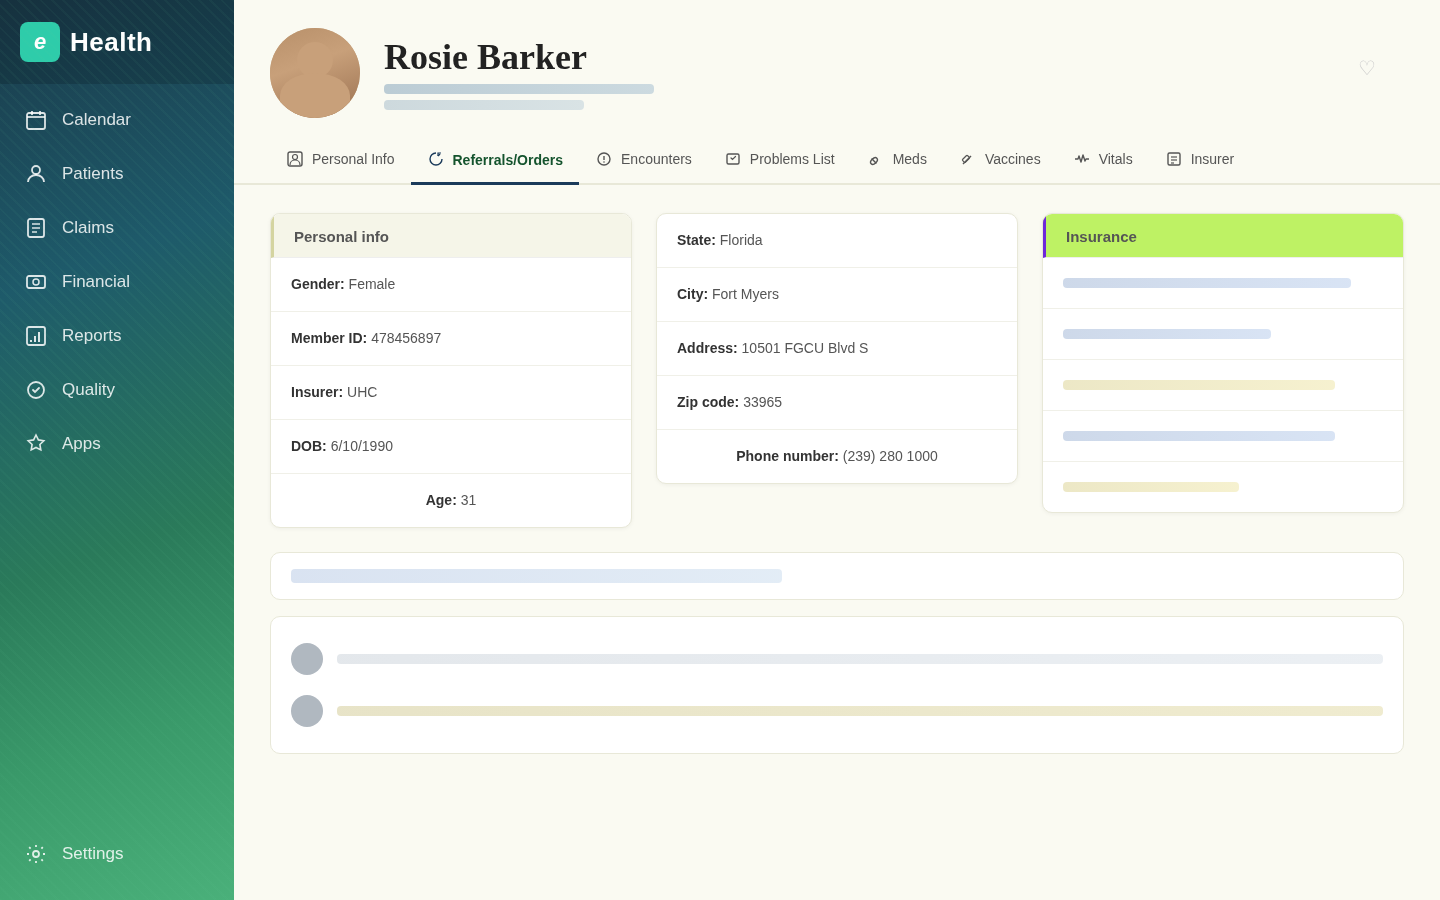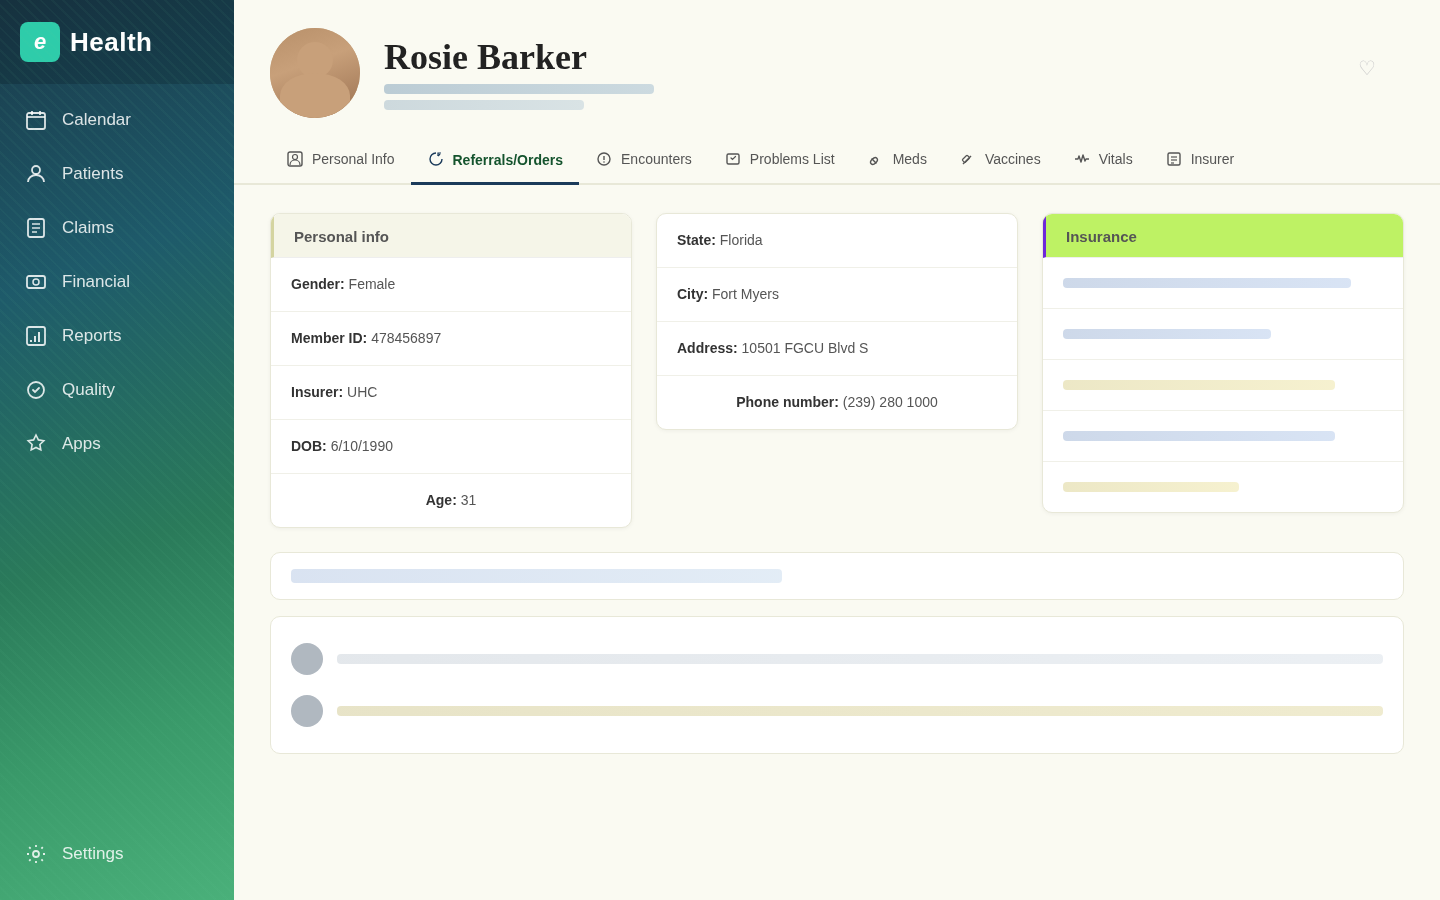--- a/index.html
+++ b/index.html
@@ -538,20 +538,24 @@
         </div>
         <div class="info-row">
           <span class="info-label">City:</span>
           <span class="info-value">Fort Myers</span>
         </div>
         <div class="info-row">
           <span class="info-label">Address:</span>
           <span class="info-value">10501 FGCU Blvd S</span>
         </div>
         <div class="info-row">
+          <span class="info-label">Zip code:</span>
+          <span class="info-value">33965</span>
+        </div>
+        <div class="info-row">
           <span class="info-label">Phone number:</span>
           <span class="info-value">(239) 280 1000</span>
         </div>
       </div>
 
       <div class="panel-card">
         <div class="panel-header insurance">Insurance</div>
         <div class="info-row">
           <div class="placeholder-bar pb-blue pb-wide"></div>
         </div>

